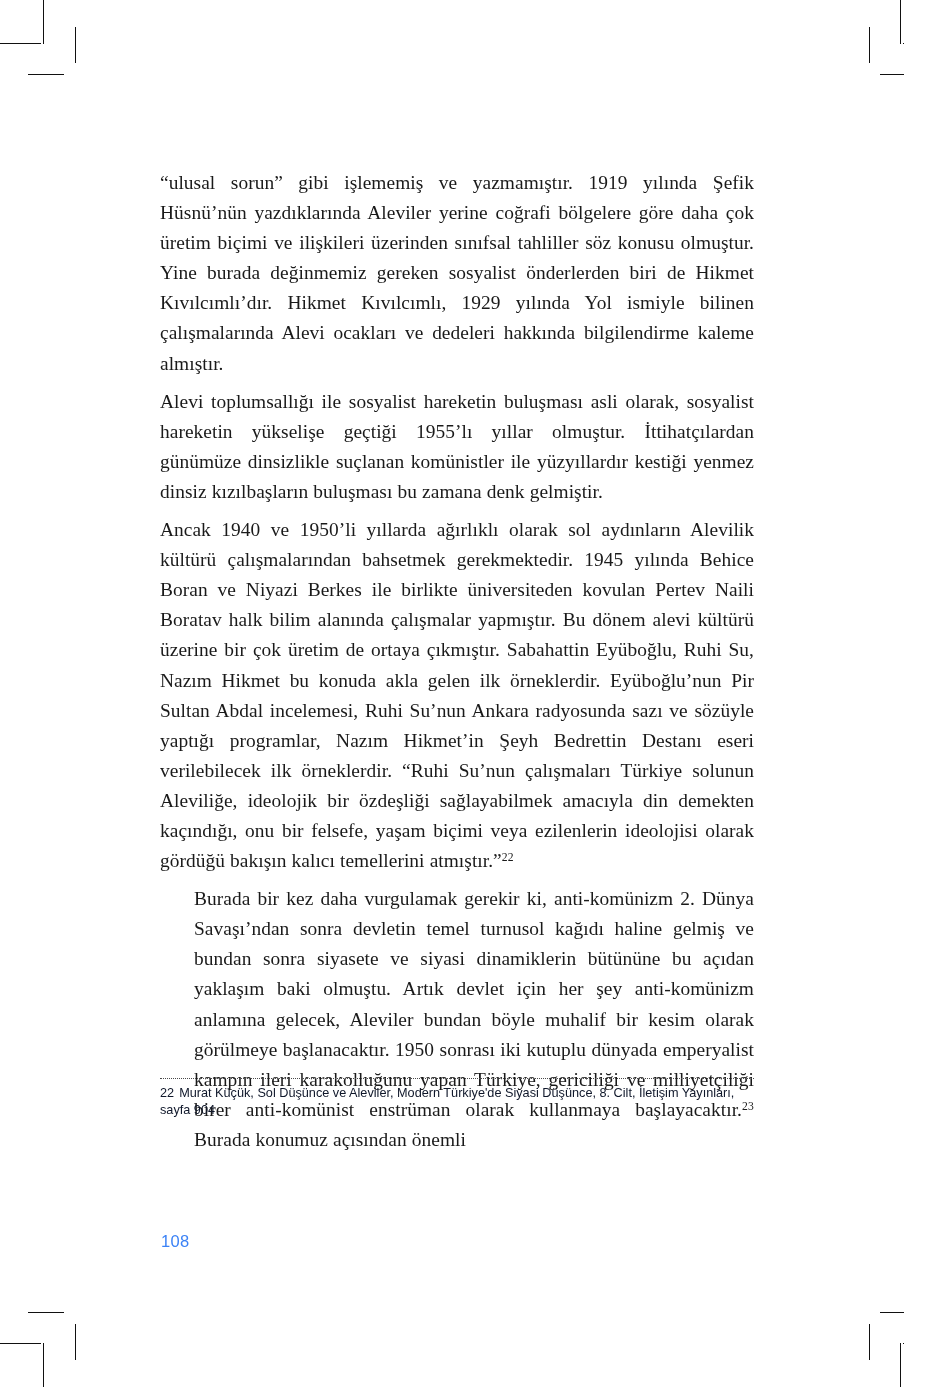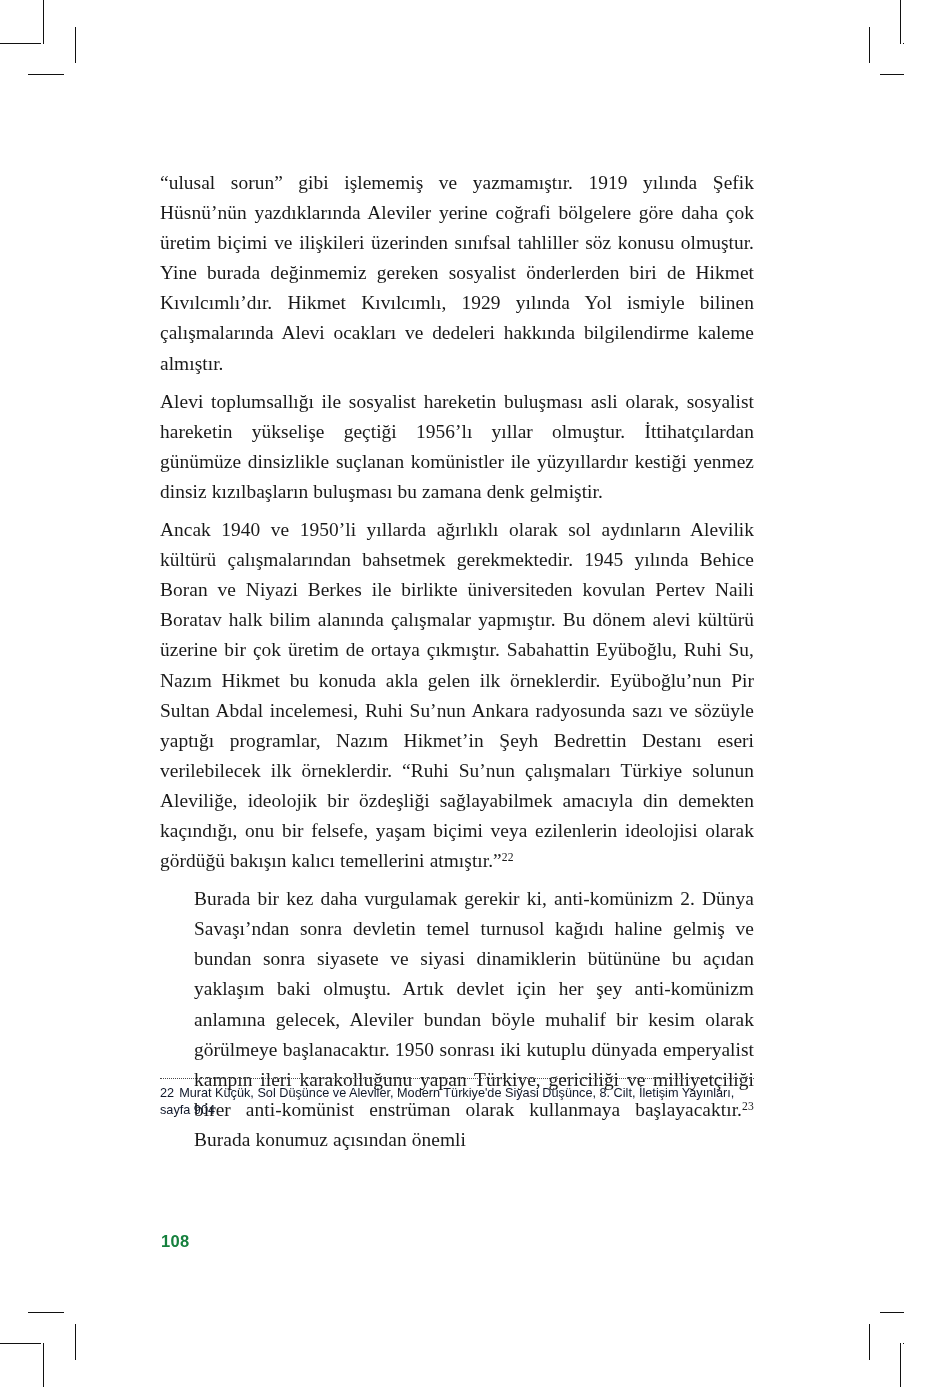--- a/index.html
+++ b/index.html
@@ -96,23 +96,23 @@
   .footnote:last-child { margin-bottom: 0; }
   .fn-num { margin-right: 5px; }
 
   
   .folio {
     position: absolute;
     left: 161px;
     top: 1232px;
     font-family: "Liberation Sans", "DejaVu Sans", sans-serif;
     font-size: 16.5px;
-    font-weight: bold;
+    font-weight: normal;
     letter-spacing: 0.3px;
-    color: #15803d;
+    color: #3b82f6;
   }
 </style>
 </head>
 <body>
 
 <div class="page">
 
   <div class="mark v m-tl-trim-v"></div>
   <div class="mark h m-tl-trim-h"></div>
   <div class="mark v m-tl-reg-v"></div>
@@ -133,21 +133,21 @@
   <div class="mark v m-br-reg-v"></div>
   <div class="mark h m-br-reg-h"></div>
 
   <div class="textblock">
 
     <p class="body-par">
       <span>“ulusal sorun” gibi işlememiş ve yazmamıştır. 1919 yılında Şefik Hüsnü’nün yazdıklarında Aleviler yerine coğrafi bölgelere göre daha çok üretim biçimi ve ilişkileri üzerinden sınıfsal tahliller söz konusu olmuştur. Yine burada değinmemiz gereken sosyalist önderlerden biri de Hikmet Kıvılcımlı’dır. Hikmet Kıvılcımlı, 1929 yılında Yol ismiyle bilinen çalışmalarında Alevi ocakları ve dedeleri hakkında bilgilendirme kaleme almıştır.</span>
     </p>
 
     <p class="body-par">
-      <span>Alevi toplumsallığı ile sosyalist hareketin buluşması asli olarak, sosyalist hareketin yükselişe geçtiği 1956’lı yıllar olmuştur. İttihatçılardan günümüze dinsizlikle suçlanan komünistler ile yüzyıllardır kestiği yenmez dinsiz kızılbaşların buluşması bu zamana denk gelmiştir.</span>
+      <span>Alevi toplumsallığı ile sosyalist hareketin buluşması asli olarak, sosyalist hareketin yükselişe geçtiği 1955’lı yıllar olmuştur. İttihatçılardan günümüze dinsizlikle suçlanan komünistler ile yüzyıllardır kestiği yenmez dinsiz kızılbaşların buluşması bu zamana denk gelmiştir.</span>
     </p>
 
     <p class="body-par">
       <span>Ancak 1940 ve 1950’li yıllarda ağırlıklı olarak sol aydınların Alevilik kültürü çalışmalarından bahsetmek gerekmektedir. 1945 yılında Behice Boran ve Niyazi Berkes ile birlikte üniversiteden kovulan Pertev Naili Boratav halk bilim alanında çalışmalar yapmıştır. Bu dönem alevi kültürü üzerine bir çok üretim de ortaya çıkmıştır. Sabahattin Eyüboğlu, Ruhi Su, Nazım Hikmet bu konuda akla gelen ilk örneklerdir. Eyüboğlu’nun Pir Sultan Abdal incelemesi, Ruhi Su’nun Ankara radyosunda sazı ve sözüyle yaptığı programlar, Nazım Hikmet’in Şeyh Bedrettin Destanı eseri verilebilecek ilk örneklerdir. “Ruhi Su’nun çalışmaları Türkiye solunun Aleviliğe, ideolojik bir özdeşliği sağlayabilmek amacıyla din demekten kaçındığı, onu bir felsefe, yaşam biçimi veya ezilenlerin ideolojisi olarak gördüğü bakışın kalıcı temellerini atmıştır.”</span><sup class="fnref">22</sup>
     </p>
 
     <p class="body-par">
       <span>Burada bir kez daha vurgulamak gerekir ki, anti-komünizm 2. Dünya Savaşı’ndan sonra devletin temel turnusol kağıdı haline gelmiş ve bundan sonra siyasete ve siyasi dinamiklerin bütününe bu açıdan yaklaşım baki olmuştu. Artık devlet için her şey anti-komünizm anlamına gelecek, Aleviler bundan böyle muhalif bir kesim olarak görülmeye başlanacaktır. 1950 sonrası iki kutuplu dünyada emperyalist kampın ileri karakolluğunu yapan Türkiye, gericiliği ve milliyetçiliği birer anti-komünist enstrüman olarak kullanmaya başlayacaktır.</span><sup class="fnref">23</sup><span> Burada konumuz açısından önemli</span>
     </p>
 

